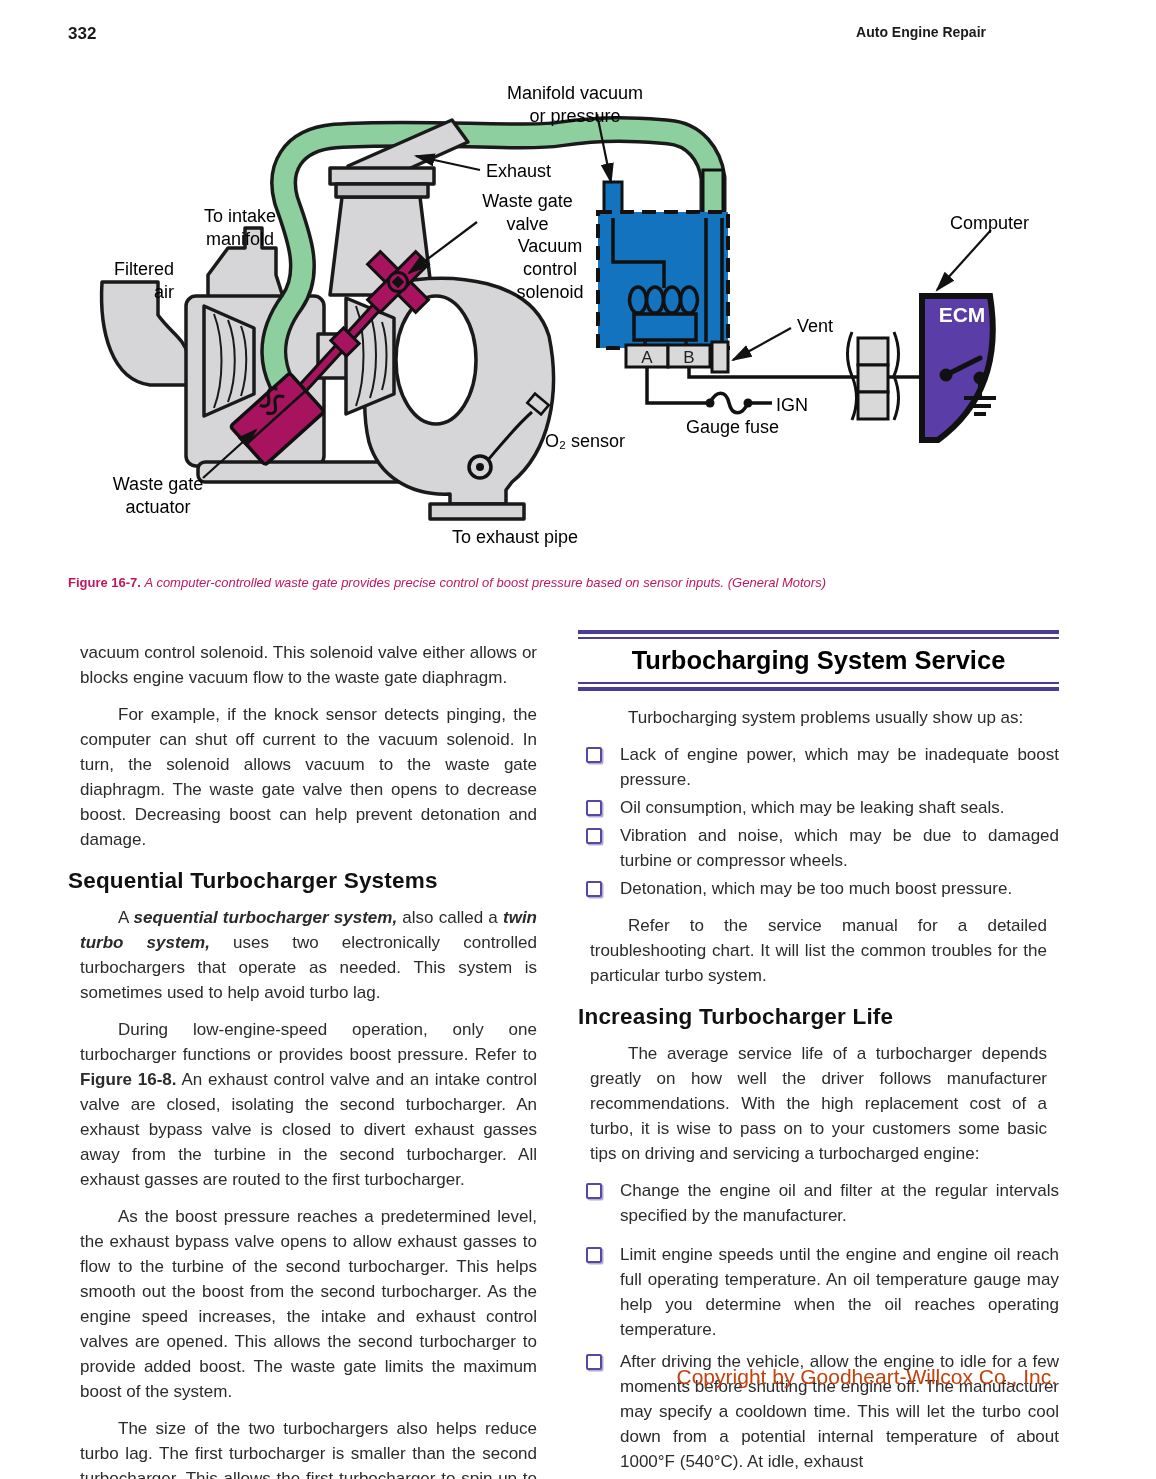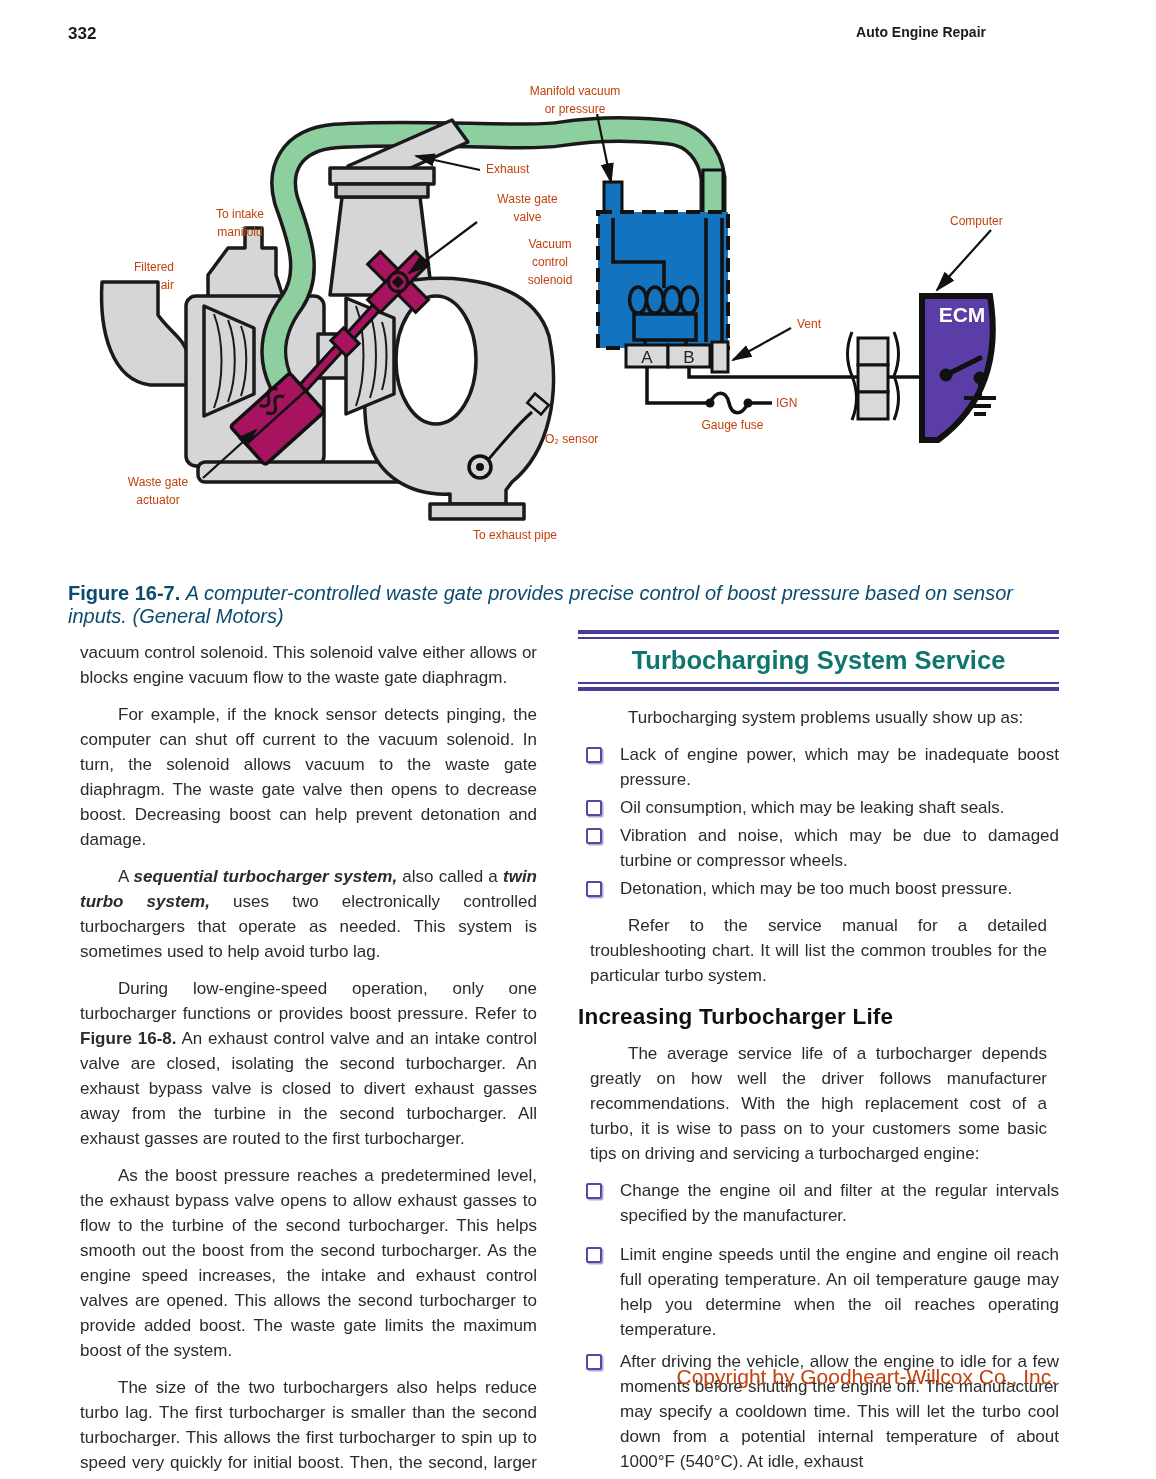--- a/index.html
+++ b/index.html
@@ -2,39 +2,39 @@
 <html><head>
 <meta charset="utf-8">
 <style>
   html,body{margin:0;padding:0;background:#ffffff;}
   body{width:1156px;height:1479px;position:relative;overflow:hidden;
        font-family:"Liberation Sans",sans-serif;color:#2b2b2b;}
   .hdr-num{position:absolute;left:68px;top:24px;font-size:17px;font-weight:bold;color:#1a1a1a;}
   .hdr-title{position:absolute;right:170px;top:24px;font-size:14px;font-weight:bold;color:#1a1a1a;}
   .figure{position:absolute;left:0;top:70px;width:1156px;height:496px;}
   .figure svg{position:absolute;left:0;top:0;}
-  .lbl{position:absolute;font-size:12px;line-height:18px;color:#c2410c;
+  .lbl{position:absolute;font-size:18px;line-height:23px;color:#000000;
        white-space:pre-line;text-align:center;}
   .lbl.left{text-align:left;}
-  .caption{position:absolute;left:68px;top:562px;width:995px;font-size:20px;color:#0c4a6e;}
+  .caption{position:absolute;left:68px;top:562px;width:995px;font-size:13px;color:#be185d;}
   .caption b{font-style:normal;}
   .caption i{font-style:italic;}
   .col{position:absolute;top:628px;width:481px;font-size:17px;line-height:25px;}
   .col.colL{left:68px;}
   .col.colR{left:578px;}
   .col p{margin:12px;text-align:justify;}
   .col p.ind{text-indent:38px;}
   .term{font-weight:bold;font-style:italic;}
   .bld{font-weight:bold;}
   h2.sect{font-size:22.5px;margin:16px 0 9px 0;color:#111;letter-spacing:.2px;}
   .svc-head{margin:2px 0 14px 0;}
   .rule-thick{height:4px;background:#4a3d96;}
   .rule-thin{height:2px;background:#4a3d96;margin-top:3px;}
   .rule-thin2{height:2px;background:#4a3d96;margin-bottom:3px;}
-  .svc-title{font-size:25.5px;font-weight:bold;text-align:center;color:#0f766e;margin:9px 0;}
+  .svc-title{font-size:25.5px;font-weight:bold;text-align:center;color:#000000;margin:9px 0;}
   ul.cklist{list-style:none;margin:2px 0 2px 0;padding:0;}
   ul.cklist li{position:relative;padding-left:42px;margin:3px 0;text-align:justify;}
   .ckbox{position:absolute;left:8px;top:5px;width:12px;height:12px;
          border:2.5px solid #5747a5;border-radius:2px;
          box-shadow:1.5px 1.5px 0 rgba(87,71,165,.45);}
   footer{position:absolute;right:99px;top:1365px;font-size:21px;color:#c2410c;}
 </style>
 </head>
 <body>
 
@@ -198,20 +198,21 @@
   <div class="lbl" style="left:78px;top:403px;width:160px;">Waste gate
 actuator</div>
   <div class="lbl" style="left:420px;top:456px;width:190px;">To exhaust pipe</div>
 </div>
 
 <p class="caption"><b>Figure 16-7.</b> <i>A computer-controlled waste gate provides precise control of boost pressure based on sensor inputs. (General Motors)</i></p>
 
 <div class="col colL">
   <p>vacuum control solenoid. This solenoid valve either allows or blocks engine vacuum flow to the waste gate diaphragm.</p>
   <p class="ind">For example, if the knock sensor detects pinging, the computer can shut off current to the vacuum solenoid. In turn, the solenoid allows vacuum to the waste gate diaphragm. The waste gate valve then opens to decrease boost. Decreasing boost can help prevent detonation and damage.</p>
+  <h2 class="sect">Sequential Turbocharger Systems</h2>
   <p class="ind"><span>A </span><span class="term">sequential turbocharger system,</span><span> also called a </span><span class="term">twin turbo system,</span><span> uses two electronically controlled turbochargers that operate as needed. This system is sometimes used to help avoid turbo lag.</span></p>
   <p class="ind"><span>During low-engine-speed operation, only one turbocharger functions or provides boost pressure. Refer to </span><span class="bld">Figure 16-8.</span><span> An exhaust control valve and an intake control valve are closed, isolating the second turbocharger. An exhaust bypass valve is closed to divert exhaust gasses away from the turbine in the second turbocharger. All exhaust gasses are routed to the first turbocharger.</span></p>
   <p class="ind">As the boost pressure reaches a predetermined level, the exhaust bypass valve opens to allow exhaust gasses to flow to the turbine of the second turbocharger. This helps smooth out the boost from the second turbocharger. As the engine speed increases, the intake and exhaust control valves are opened. This allows the second turbocharger to provide added boost. The waste gate limits the maximum boost of the system.</p>
   <p class="ind">The size of the two turbochargers also helps reduce turbo lag. The first turbocharger is smaller than the second turbocharger. This allows the first turbocharger to spin up to speed very quickly for initial boost. Then, the second, larger turbocharger provides more boost at higher engine speeds.</p>
 </div>
 
 <div class="col colR">
   <div class="svc-head">
     <div class="rule-thick"></div>
     <div class="rule-thin"></div>

